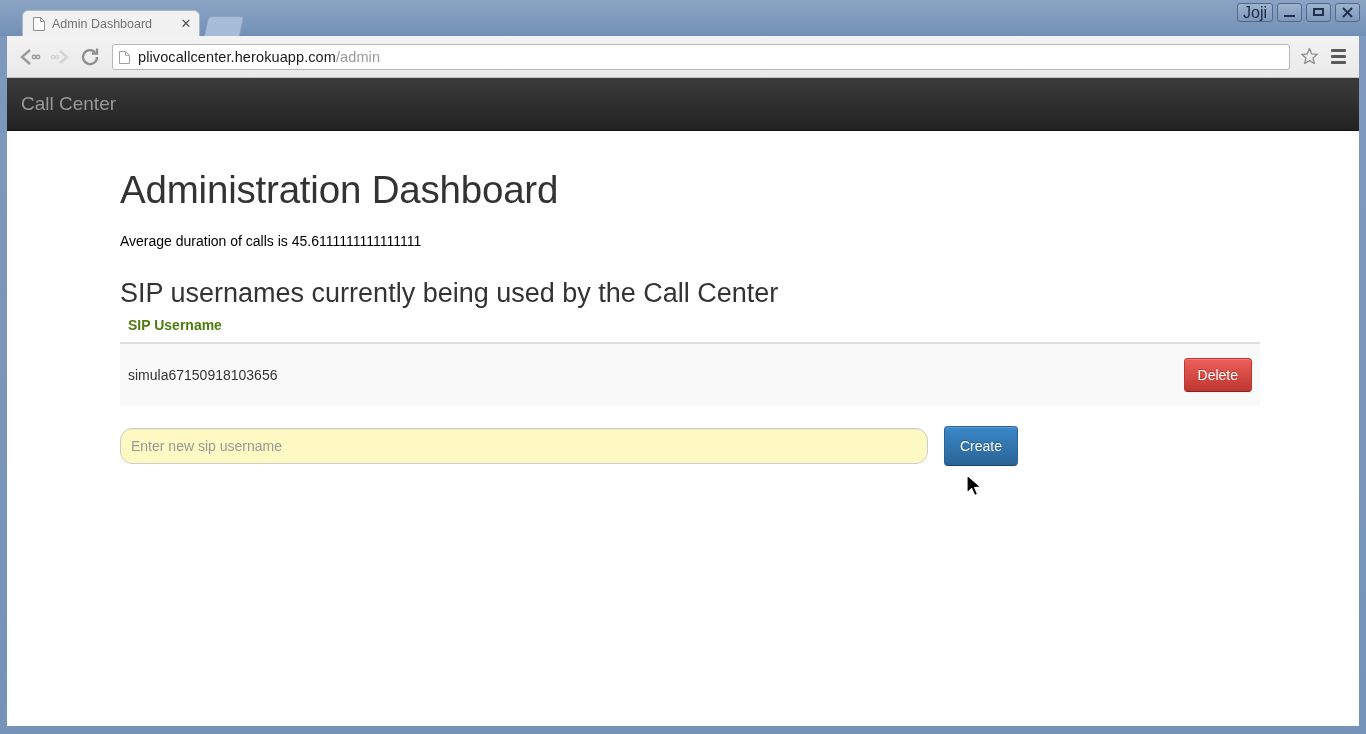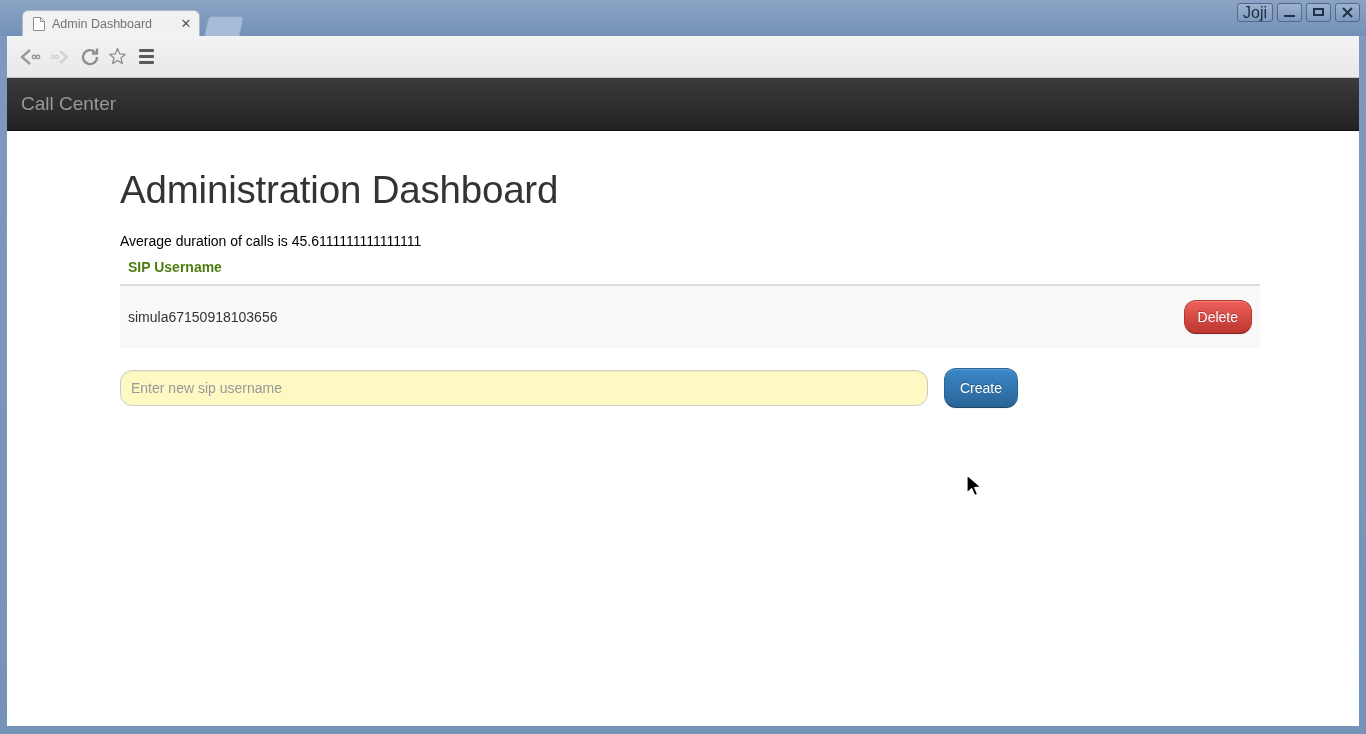--- a/index.html
+++ b/index.html
@@ -270,21 +270,21 @@
     vertical-align: middle;
     background: #f9f9f9;
   }
   td.cell-action {
     text-align: right;
     width: 120px;
   }
 
   .btn {
     display: inline-block;
-    border-radius: 12px;
+    border-radius: 4px;
     font-size: 14px;
     line-height: 20px;
     padding: 6px 13px;
     border: 1px solid transparent;
     color: #ffffff;
     text-shadow: 0 -1px 0 rgba(0,0,0,0.25);
     box-sizing: border-box;
     cursor: pointer;
     font-family: "Liberation Sans", sans-serif;
   }
@@ -390,20 +390,29 @@
       </svg>
     </div>
 
     <div class="navbtn">
       <svg width="22" height="22" viewBox="0 0 22 22">
         <path d="M18 11 A7 7 0 1 1 16 6.2" fill="none" stroke="#8e8e8e" stroke-width="2.3"></path>
         <path d="M18 2.5 L18 7.5 L13 7.5" fill="none" stroke="#8e8e8e" stroke-width="2.3"></path>
       </svg>
     </div>
 
+    <div class="urlbar">
+      <span class="url-doc-icon">
+        <svg width="11" height="13" viewBox="0 0 11 13">
+          <path d="M0.5 0.5 H6.5 L10.5 4.3 V12.5 H0.5 Z" fill="#ffffff" stroke="#a0a0a0"></path>
+          <path d="M6.5 0.5 V4.3 H10.5" fill="none" stroke="#a0a0a0"></path>
+        </svg>
+      </span>
+      <span class="url-text"><span>plivocallcenter.herokuapp.com</span><span class="path">/admin</span></span>
+    </div>
 
     <div class="star-btn">
       <svg width="19" height="19" viewBox="0 0 19 19">
         <path d="M9.5 1.6 L11.7 6.8 L17.3 7.3 L13 11 L14.3 16.5 L9.5 13.6 L4.7 16.5 L6 11 L1.7 7.3 L7.3 6.8 Z" fill="none" stroke="#8d8d8d" stroke-width="1.3" stroke-linejoin="round"></path>
       </svg>
     </div>
 
     <div class="menu-btn">
       <span></span>
         <span></span>
@@ -416,20 +425,21 @@
     <div class="navbar">
       <div class="brand">Call Center</div>
     </div>
 
     <div class="container">
 
       <h1 class="page-title">Administration Dashboard</h1>
 
       <p class="avg-duration">Average duration of calls is 45.6111111111111111</p>
 
+      <h2 class="section-title">SIP usernames currently being used by the Call Center</h2>
 
       <table class="sip-table">
         <thead>
           <tr>
             <th>SIP Username</th>
             <th></th>
           </tr>
         </thead>
         <tbody>
           <tr>

